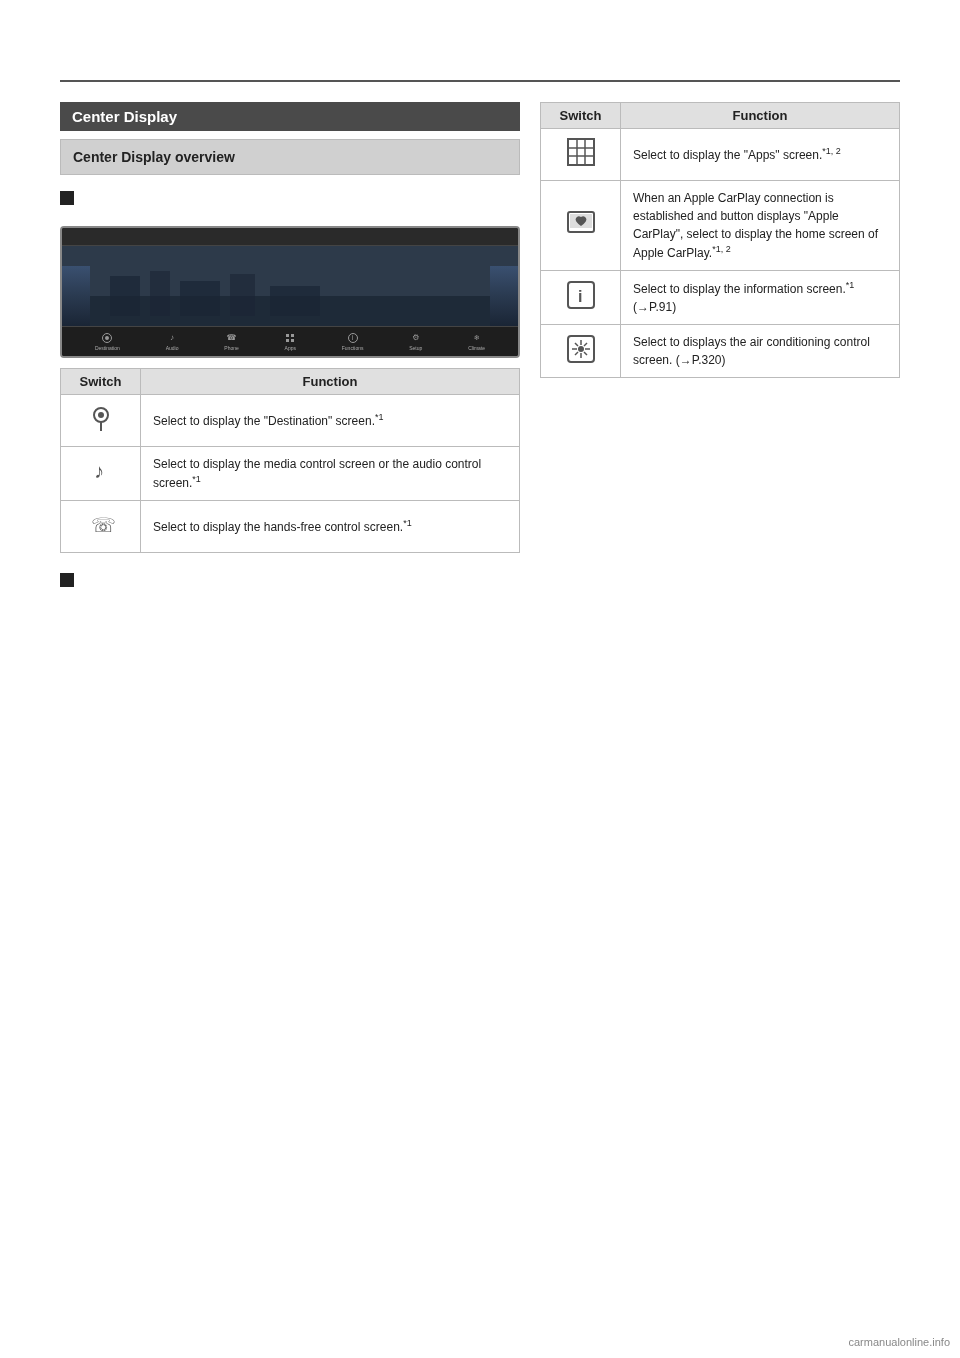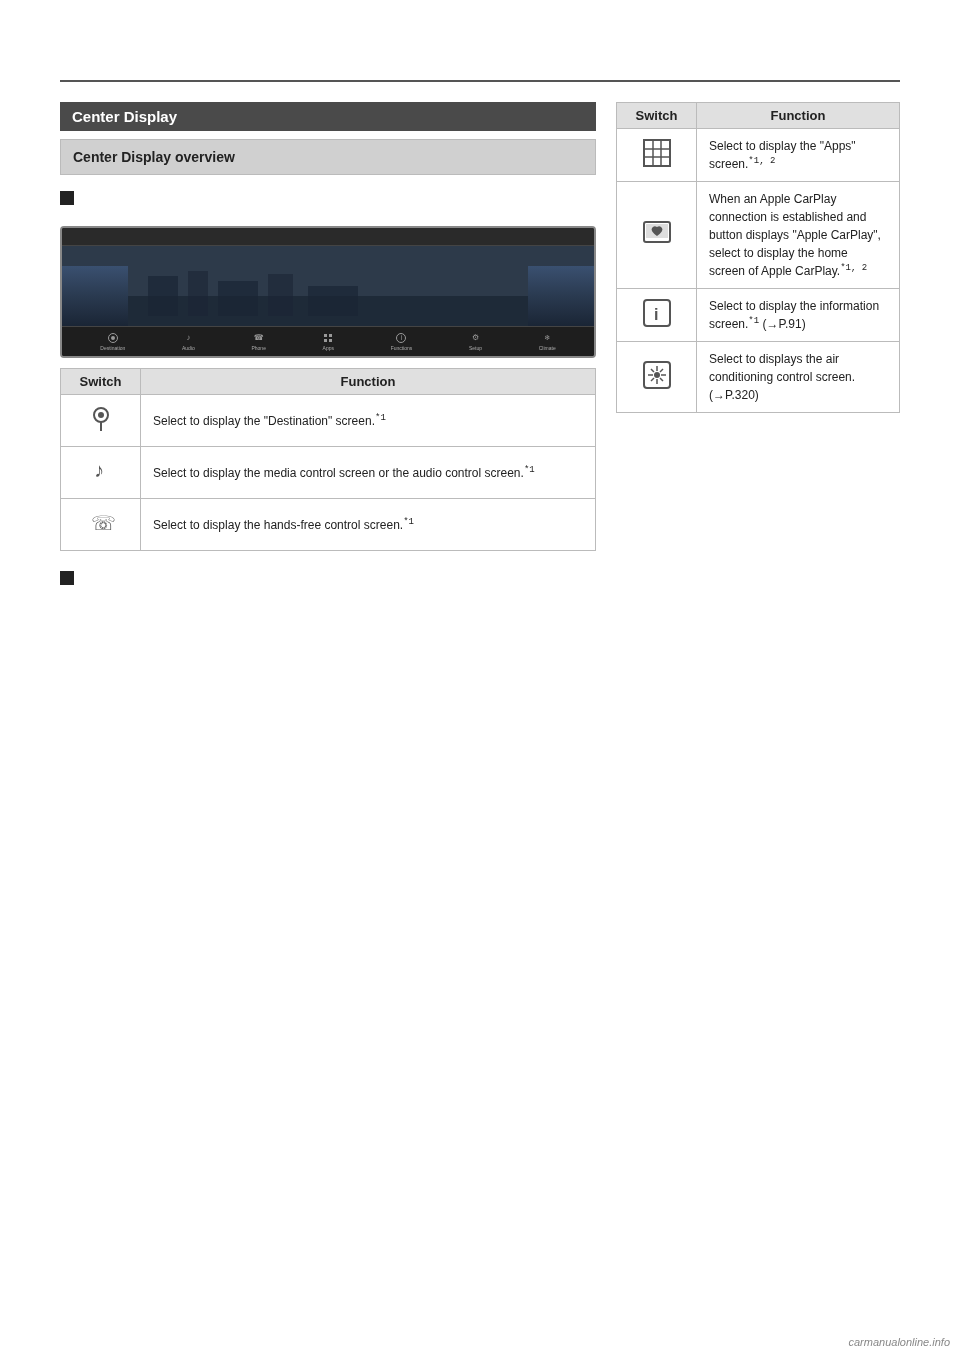--- a/index.html
+++ b/index.html
@@ -30,21 +30,21 @@
 
     .content-area {
       display: flex;
       flex-direction: row;
       padding: 0 60px;
       gap: 20px;
     }
 
     
     .left-column {
-      width: 536px;
+      width: 460px;
       flex-shrink: 0;
     }
 
     
     .section-header {
       background: #4a4a4a;
       color: #fff;
       font-size: 15px;
       font-weight: bold;
       padding: 6px 12px;
@@ -182,21 +182,20 @@
       line-height: 1.5;
     }
 
     .right-table td.icon-cell {
       text-align: center;
       width: 80px;
     }
 
     sup {
       font-size: 9px;
-      font-family: Liberation Mono, monospace;
     }
 
     .bottom-square {
       width: 14px;
       height: 14px;
       background: #222;
       display: inline-block;
       margin-top: 20px;
     }
 
@@ -206,21 +205,20 @@
       line-height: 1.6;
       color: #333;
     }
 
     .watermark {
       position: fixed;
       bottom: 10px;
       right: 10px;
       font-size: 11px;
       color: #888;
-      font-style: italic;
     }
   </style>
 </head>
 <body>
 
 <div class="page-container">
   <hr class="top-rule">
 
   <div class="content-area">
 

